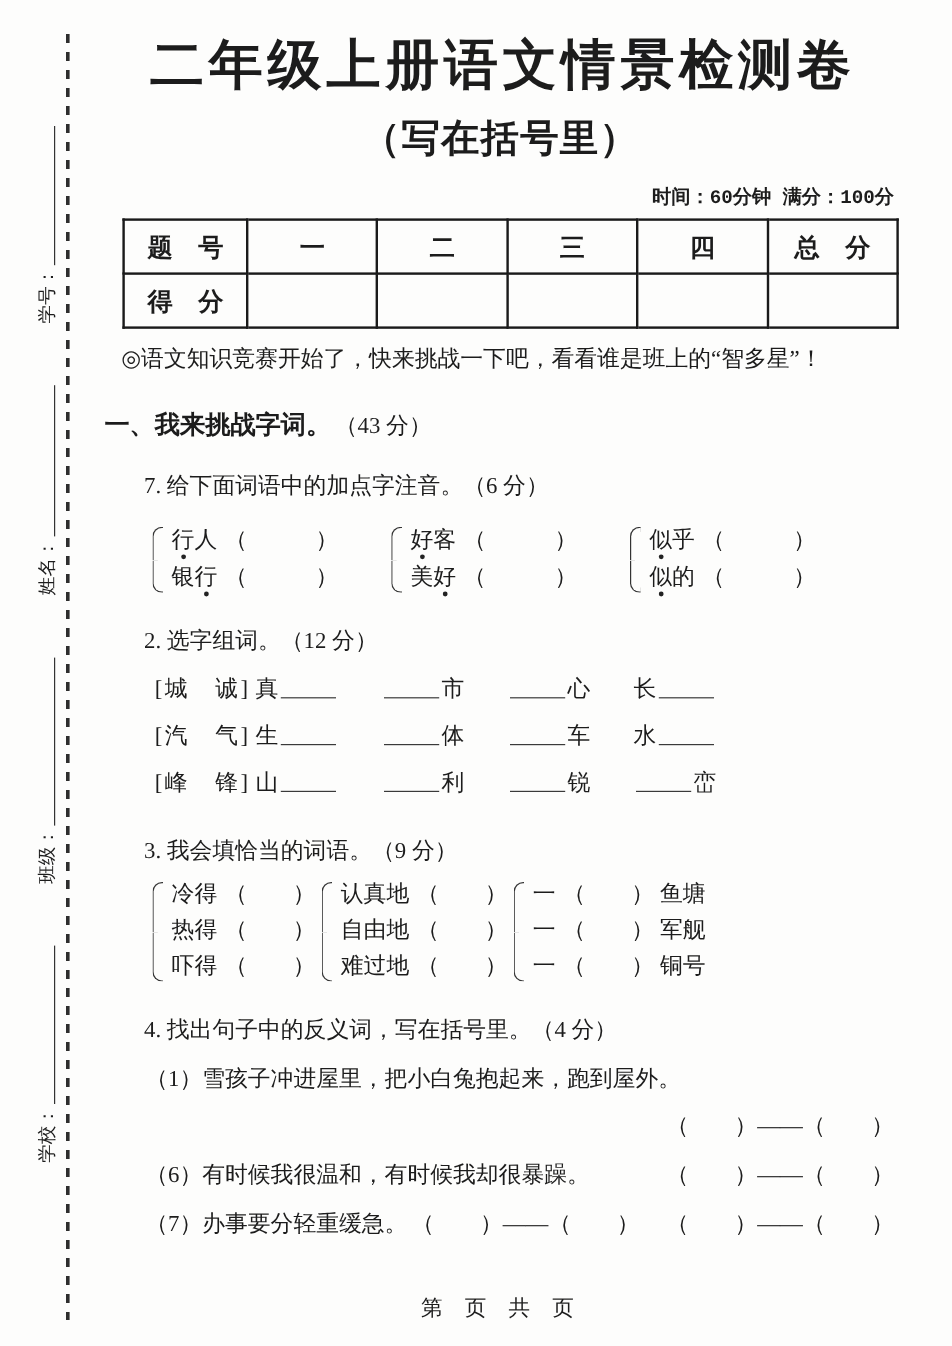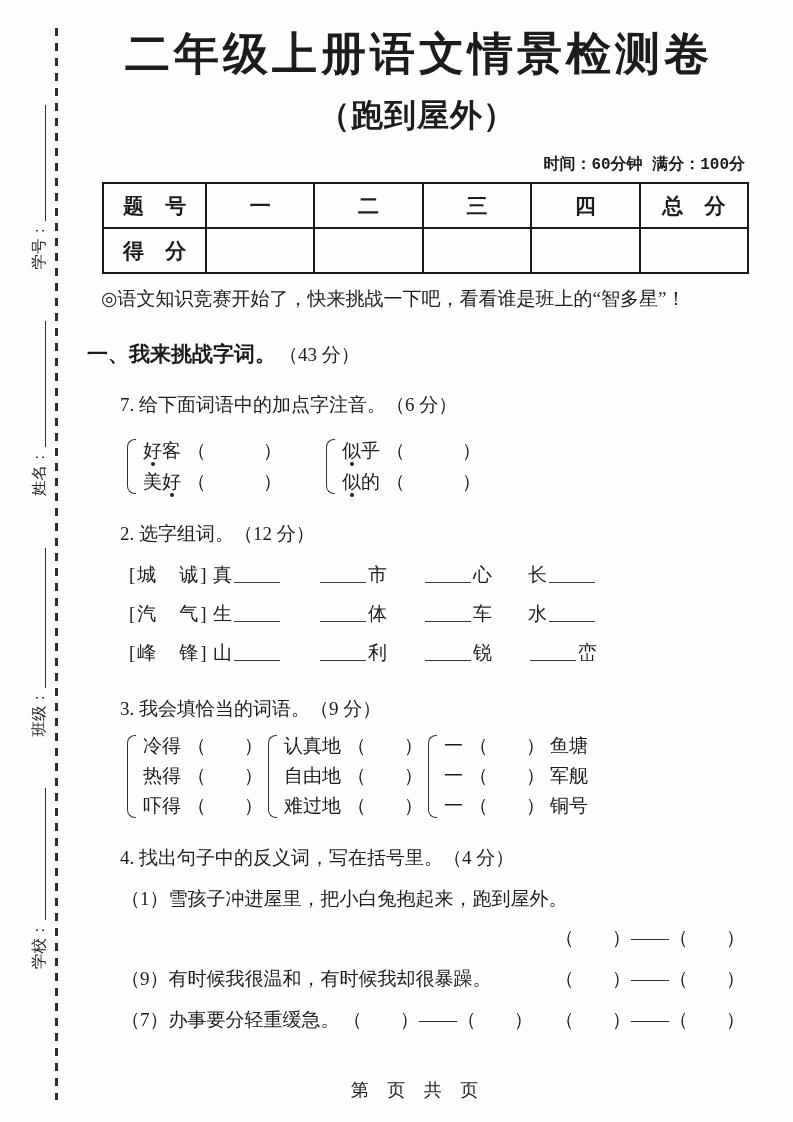--- a/index.html
+++ b/index.html
@@ -84,21 +84,21 @@
     </span>
     <span class="fld">
       <span>学号：</span>
         <span class="wline w4"></span>
     </span>
   </div>
 
   <div class="main">
 
     <div class="title">二年级上册语文情景检测卷</div>
-    <div class="subtitle">（跑到屋外）</div>
+    <div class="subtitle">（写在括号里）</div>
     <div class="meta">时间：60分钟  满分：100分</div>
 
     <table class="score">
       <colgroup>
           <col style="width:103px">
           <col>
           <col>
           <col>
           <col>
           <col>
@@ -125,20 +125,30 @@
 
     <div class="intro">◎语文知识竞赛开始了，快来挑战一下吧，看看谁是班上的“智多星”！</div>
 
     <div class="sec-head">
       <span class="t">一、我来挑战字词。</span><span class="p">（43 分）</span>
     </div>
 
     <div class="q-label">7. 给下面词语中的加点字注音。（6 分）</div>
     <div class="groups">
 
+      <div class="bgroup">
+        <div class="brace">
+            <div class="bt"></div>
+            <div class="bb"></div>
+          </div>
+        <div class="blines">
+          <div class="bline"><span></span><span class="du">行</span><span>人</span><span class="par">（　　　）</span></div>
+          <div class="bline"><span>银</span><span class="du">行</span><span></span><span class="par">（　　　）</span></div>
+        </div>
+      </div>
 
       <div class="bgroup">
         <div class="brace">
             <div class="bt"></div>
             <div class="bb"></div>
           </div>
         <div class="blines">
           <div class="bline"><span></span><span class="du">好</span><span>客</span><span class="par">（　　　）</span></div>
           <div class="bline"><span>美</span><span class="du">好</span><span></span><span class="par">（　　　）</span></div>
         </div>
@@ -225,21 +235,21 @@
     </div>
 
     <div class="q-label">4. 找出句子中的反义词，写在括号里。（4 分）</div>
 
     <div class="q4item">
       <span>（1）雪孩子冲进屋里，把小白兔抱起来，跑到屋外。</span>
     </div>
     <div class="ansline">（　　）——（　　）</div>
 
     <div class="q4item">
-      <span>（9）有时候我很温和，有时候我却很暴躁。</span>
+      <span>（6）有时候我很温和，有时候我却很暴躁。</span>
       <span class="ans">（　　）——（　　）</span>
     </div>
 
     <div class="q4item">
       <span>（7）办事要分轻重缓急。</span>
       <span class="ansgrp">
         <span>（　　）——（　　）</span>
         <span>（　　）——（　　）</span>
       </span>
     </div>

